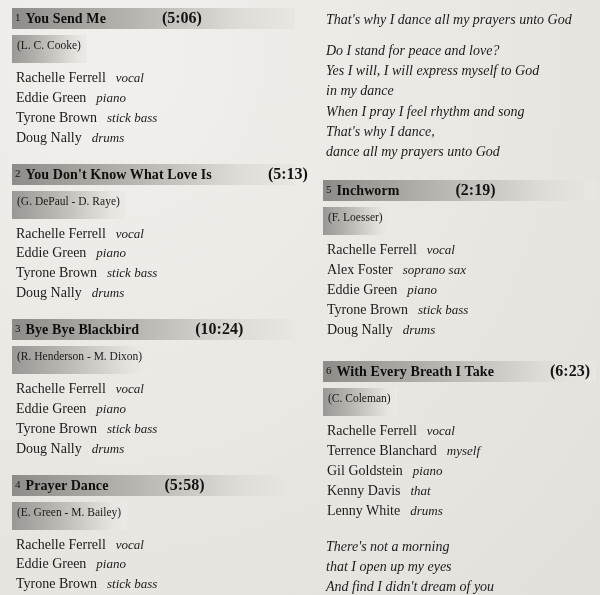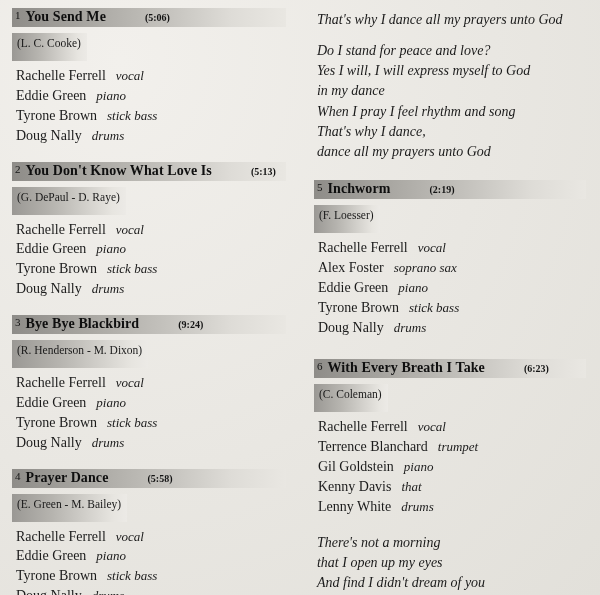--- a/index.html
+++ b/index.html
@@ -54,23 +54,23 @@
     top: -2px;
   }
   .ttitle {
     font-size: 14px;
     font-weight: bold;
     letter-spacing: 0.1px;
     color: #0f0f0f;
     white-space: nowrap;
   }
   .ttime {
-    font-size: 10px;
+    font-size: 16px;
     font-weight: bold;
-    margin-left: 7px;
+    margin-left: 24px;
     color: #131313;
     white-space: nowrap;
     padding-left: 32px;
   }
   .twriter-bar {
     margin-top: -5px;
     margin-bottom: 5px;
     padding: 0px 6px 10px 5px;
     background: linear-gradient(to right, #9a9894 0%, #b6b4af 35%, #d2d0cb 65%, #e7e5e0 88%, #eceae6 100%);
     display: inline-block;
@@ -166,21 +166,21 @@
           <div class="credit-line">
             <span class="cname">Doug Nally</span><span class="crole">drums</span>
           </div>
         </div>
       </div>
 
       <div>
         <div class="track-head">
           <span class="tnum">3</span>
           <span class="ttitle">Bye Bye Blackbird</span>
-          <span class="ttime">(9:24)</span>
+          <span class="ttime">(10:24)</span>
         </div>
         <div class="twriter-bar">
           <span class="twriter">(R. Henderson - M. Dixon)</span>
         </div>
         <div class="credits">
           <div class="credit-line">
             <span class="cname">Rachelle Ferrell</span><span class="crole">vocal</span>
           </div>
           <div class="credit-line">
             <span class="cname">Eddie Green</span><span class="crole">piano</span>
@@ -278,21 +278,21 @@
           <span class="ttime">(6:23)</span>
         </div>
         <div class="twriter-bar">
           <span class="twriter">(C. Coleman)</span>
         </div>
         <div class="credits">
           <div class="credit-line">
             <span class="cname">Rachelle Ferrell</span><span class="crole">vocal</span>
           </div>
           <div class="credit-line">
-            <span class="cname">Terrence Blanchard</span><span class="crole">trumpet</span>
+            <span class="cname">Terrence Blanchard</span><span class="crole">myself</span>
           </div>
           <div class="credit-line">
             <span class="cname">Gil Goldstein</span><span class="crole">piano</span>
           </div>
           <div class="credit-line">
             <span class="cname">Kenny Davis</span><span class="crole">that</span>
           </div>
           <div class="credit-line">
             <span class="cname">Lenny White</span><span class="crole">drums</span>
           </div>

